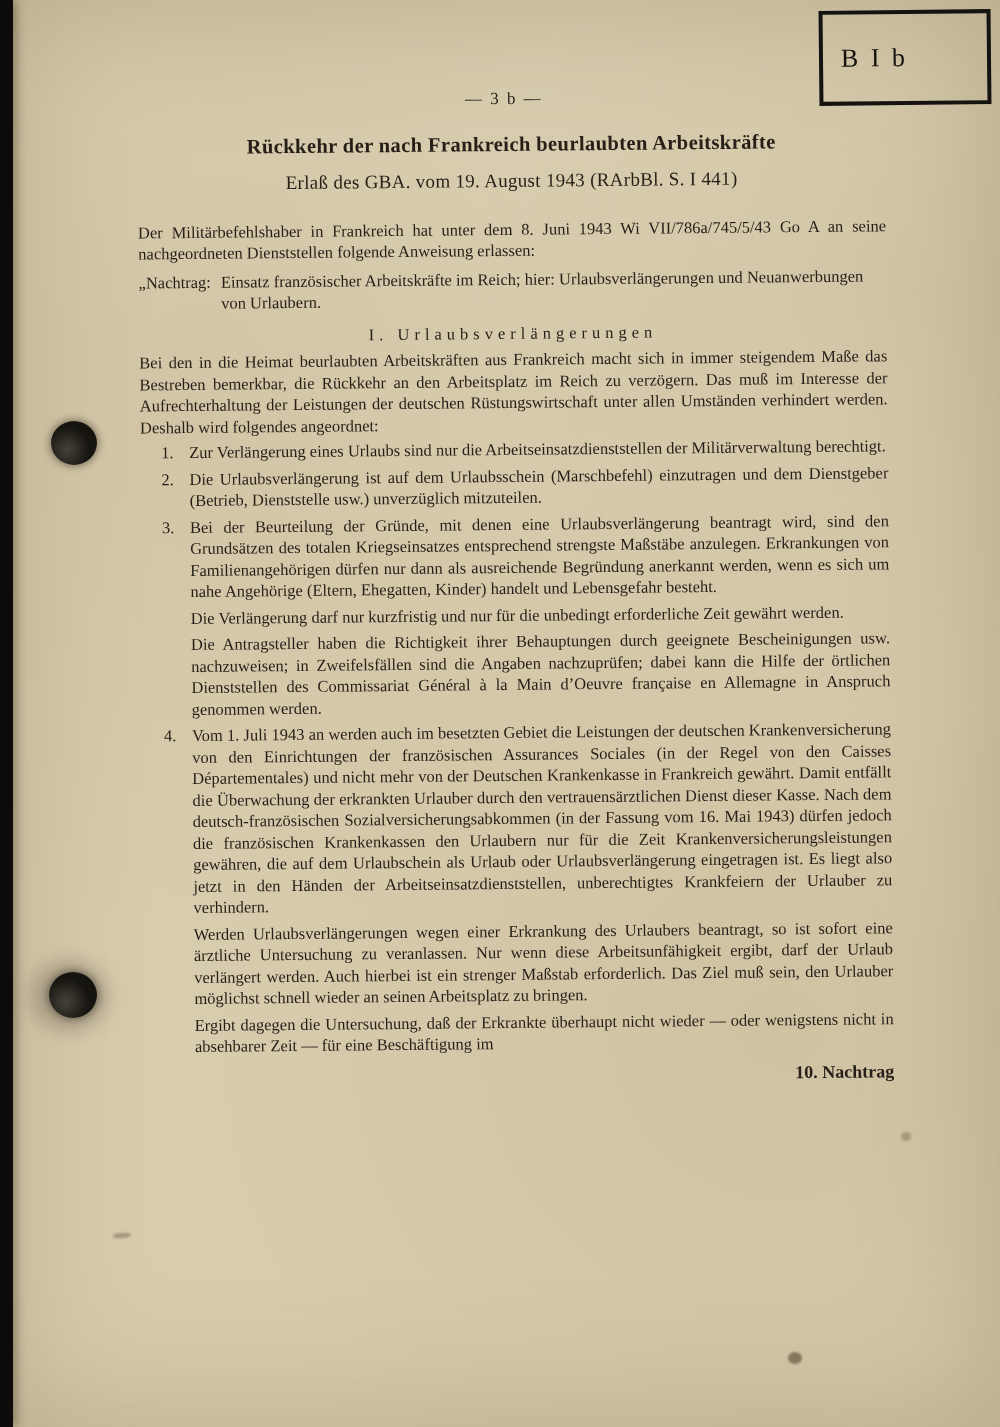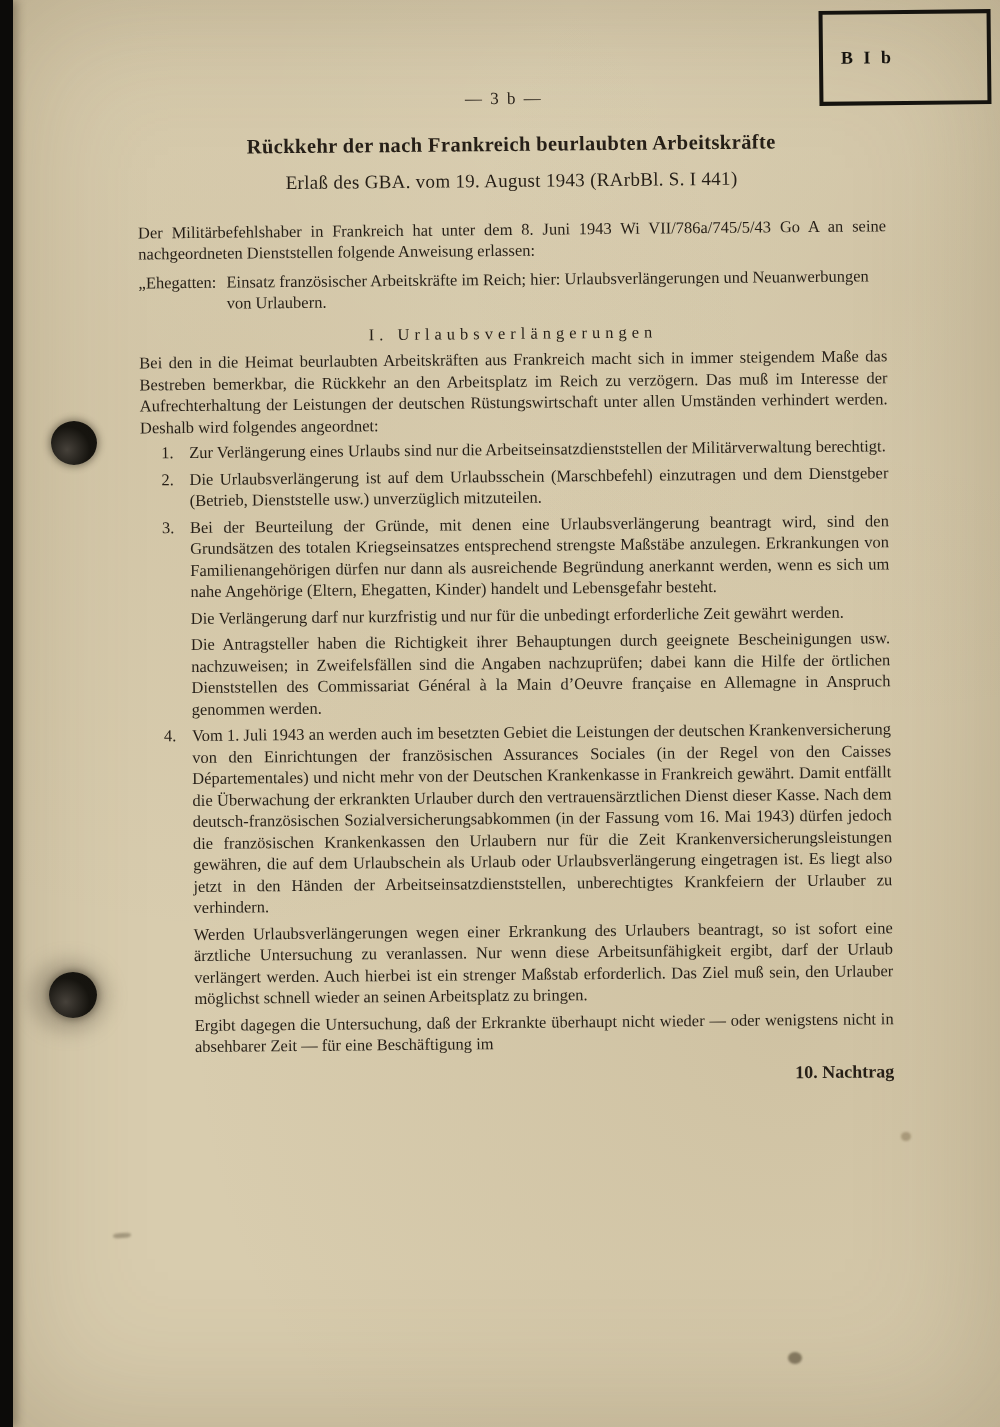--- a/index.html
+++ b/index.html
@@ -45,21 +45,21 @@
 
   .corner-box {
     position:absolute; top:10px; right:9px;
     width:172px; height:95px;
     border:4px solid #15130f;
     display:flex; align-items:center;
     padding-left:18px;
     transform: rotate(-0.6deg);
   }
   .corner-box span {
-    font-weight:bold; font-size:18px; letter-spacing:3px; color:#17140f;
+    font-weight:normal; font-size:26px; letter-spacing:3px; color:#17140f;
   }
 
   .content {
     position:relative;
     padding: 88px 112px 0 140px;
     transform: rotate(-0.55deg);
     transform-origin: 50% 40%;
     font-size:16.5px;
     line-height:21.5px;
     hyphens:auto;
@@ -123,21 +123,21 @@
 
   <div class="content">
     <div class="page-number">— 3 b —</div>
 
     <h1 class="title">Rückkehr der nach Frankreich beurlaubten Arbeitskräfte</h1>
     <h2 class="subtitle">Erlaß des GBA. vom 19. August 1943 (RArbBl. S. I 441)</h2>
 
     <p class="para">Der Militärbefehlshaber in Frankreich hat unter dem 8. Juni 1943 Wi VII/786a/745/5/43 Go A an seine nachgeordneten Dienststellen folgende Anweisung erlassen:</p>
 
     <div class="betrifft">
-      <span class="blabel">„Ehegatten:</span>
+      <span class="blabel">„Nachtrag:</span>
       <span class="btext">Einsatz französischer Arbeitskräfte im Reich; hier: Urlaubsverlängerungen und Neuanwerbungen von Urlaubern.</span>
     </div>
 
     <div class="section-heading">I. Urlaubsverlängerungen</div>
 
     <p class="para">Bei den in die Heimat beurlaubten Arbeitskräften aus Frankreich macht sich in immer steigendem Maße das Bestreben bemerkbar, die Rückkehr an den Arbeitsplatz im Reich zu verzögern. Das muß im Interesse der Aufrechterhaltung der Leistungen der deutschen Rüstungswirtschaft unter allen Umständen verhindert werden. Deshalb wird folgendes angeordnet:</p>
 
     <div class="items">
 
       <div class="item">

